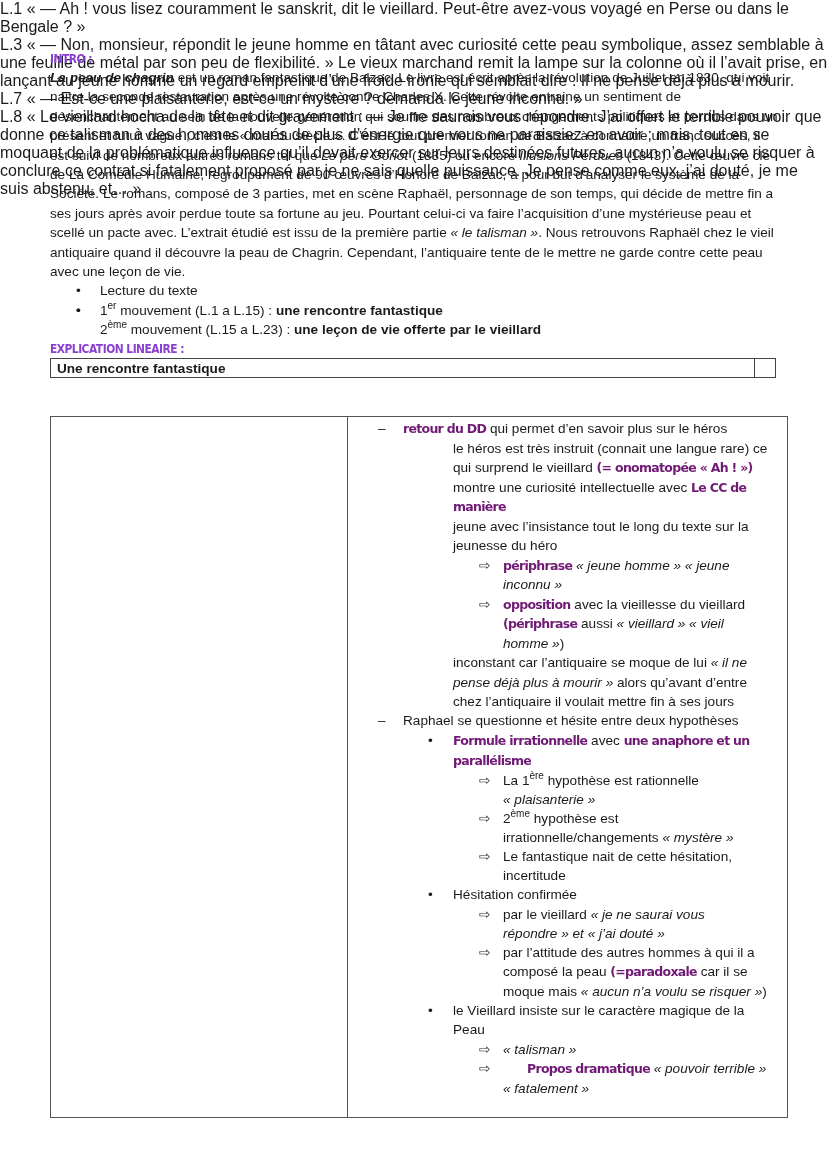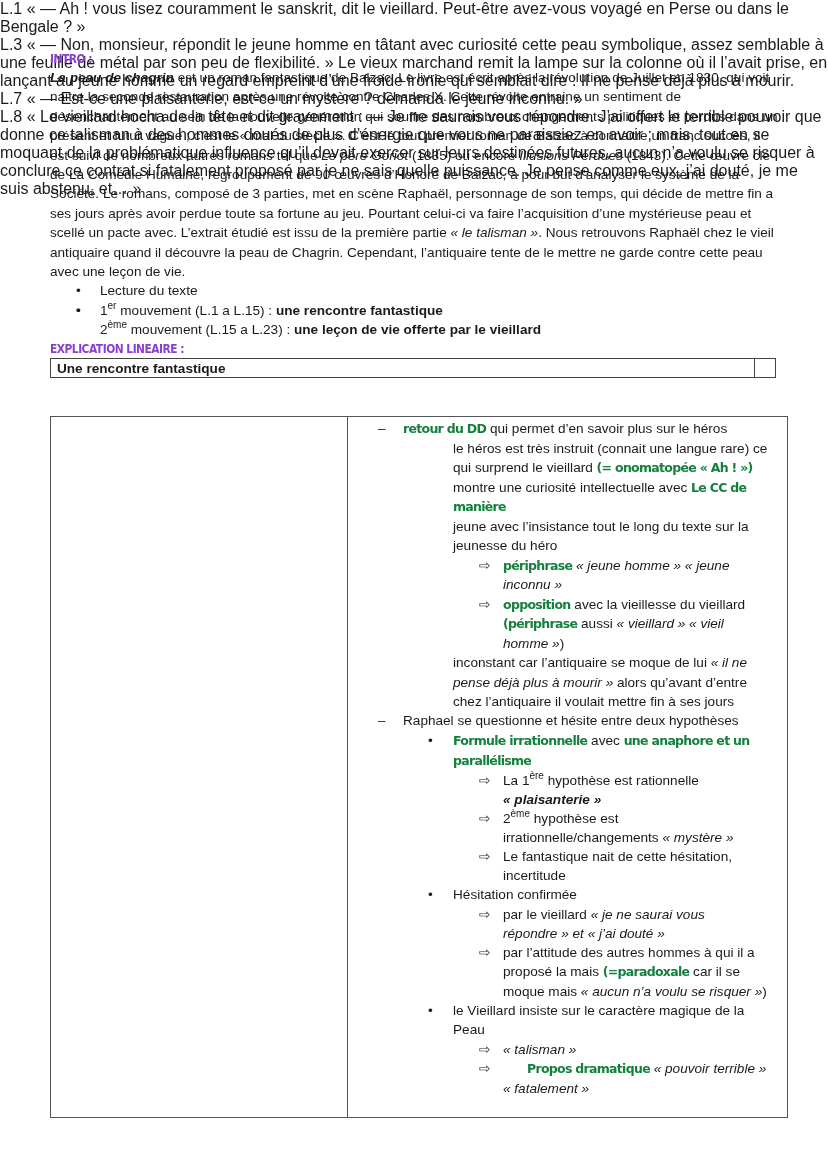--- a/index.html
+++ b/index.html
@@ -16,21 +16,21 @@
   ul.plan li .dot { position: absolute; left: 0; top: 0; }
   sup { font-size: 10px; line-height: 0; }
   .section-box { border: 1px solid #444; height: 20px; position: relative; width: 726px;
                  font-size: 13.6px; font-weight: bold; line-height: 20px; padding-left: 6px; box-sizing: border-box; }
   .section-box .cell2 { position: absolute; right: 0; top: -1px; width: 20px; height: 20px; border-left: 1px solid #444; }
   table.analysis { position: absolute; left: 50px; top: 416px; width: 738px; height: 702px;
                    border-collapse: collapse; }
   table.analysis td { border: 1.5px solid #555; vertical-align: top; padding: 0; }
   td.quotes { width: 296px; font-family: "Liberation Serif", serif; font-size: 14.2px; line-height: 19.4px; }
   td.notes { font-size: 13.6px; line-height: 19.4px; position: relative; }
-  .kw { color: #15803d; font-family: "DejaVu Sans", sans-serif; font-weight: bold; font-size: 12.5px;
+  .kw { color: #701a75; font-family: "DejaVu Sans", sans-serif; font-weight: bold; font-size: 12.5px;
         letter-spacing: -0.7px; text-align: right; }
   .n { position: absolute; white-space: nowrap; }
   i { font-style: italic; }
 </style>
 </head>
 <body>
 
 <div class="page">
   <div class="heading">INTRO :</div>
   <p class="intro-text"><b><i>La peau de chagrin</i></b><span> est un roman fantastique de Balzac. Le livre est écrit après la révolution de Juillet en 1830, qui voit naitre la seconde restauration après une révolte contre Charles X. Cette révolte entraine un sentiment de désenchantement au sein de la nouvelle génération qui souffre des nombreux changements politiques et perdus dans un présent et futur vague ; c’est le « mal du siècle ». C’est le tout premier roman de Balzac à connaitre un franc succès, il est suivi de nombreux autres romans tel que </span><i>Le père Goriot</i><span> (1835) ou encore </span><i>Illusions Perdues</i><span> (1843). Cette œuvre clé de La Comédie Humaine, regroupement de 90 œuvres d’Honoré de Balzac, a pour but d’analyser le système de la Société. Le romans, composé de 3 parties, met en scène Raphaël, personnage de son temps, qui décide de mettre fin a ses jours après avoir perdue toute sa fortune au jeu. Pourtant celui-ci va faire l’acquisition d’une mystérieuse peau et scellé un pacte avec. L’extrait étudié est issu de la première partie </span><i>« le talisman »</i><span>. Nous retrouvons Raphaël chez le vieil antiquaire quand il découvre la peau de Chagrin. Cependant, l’antiquaire tente de le mettre ne garde contre cette peau avec une leçon de vie.</span></p>
@@ -82,36 +82,36 @@
   <span class="n" style="left:453px;top:692px;">chez l’antiquaire il voulait mettre fin à ses jours</span>
 
   <span class="n" style="left:378px;top:711px;">–</span>
   <span class="n" style="left:403px;top:711px;">Raphael se questionne et hésite entre deux hypothèses</span>
   <span class="n" style="left:428px;top:731px;">•</span>
   <span class="n" style="left:453px;top:731px;"><span class="kw">Formule irrationnelle</span><span> avec </span><span class="kw">une anaphore et un</span></span>
   <span class="n" style="left:453px;top:751px;"><span class="kw">parallélisme</span></span>
 
   <span class="n" style="left:479px;top:771px;">⇨</span>
   <span class="n" style="left:503px;top:771px;"><span>La 1</span><sup>ère</sup><span> hypothèse est rationnelle</span></span>
-  <span class="n" style="left:503px;top:790px;font-weight:bold;"><i>« plaisanterie »</i></span>
+  <span class="n" style="left:503px;top:790px;"><i>« plaisanterie »</i></span>
   <span class="n" style="left:479px;top:809px;">⇨</span>
   <span class="n" style="left:503px;top:809px;"><span>2</span><sup>ème</sup><span> hypothèse est</span></span>
   <span class="n" style="left:503px;top:828px;"><span>irrationnelle/changements </span><i>« mystère »</i></span>
   <span class="n" style="left:479px;top:847px;">⇨</span>
   <span class="n" style="left:503px;top:847px;">Le fantastique nait de cette hésitation,</span>
   <span class="n" style="left:503px;top:866px;">incertitude</span>
 
   <span class="n" style="left:428px;top:885px;">•</span>
   <span class="n" style="left:453px;top:885px;">Hésitation confirmée</span>
   <span class="n" style="left:479px;top:905px;">⇨</span>
   <span class="n" style="left:503px;top:905px;"><span>par le vieillard </span><i>« je ne saurai vous</i></span>
   <span class="n" style="left:503px;top:924px;"><i>répondre » et « j’ai douté »</i></span>
   <span class="n" style="left:479px;top:943px;">⇨</span>
   <span class="n" style="left:503px;top:943px;">par l’attitude des autres hommes à qui il a</span>
-  <span class="n" style="left:503px;top:962px;"><span>proposé la mais </span><span class="kw">(=paradoxale</span><span> car il se</span></span>
+  <span class="n" style="left:503px;top:962px;"><span>composé la peau </span><span class="kw">(=paradoxale</span><span> car il se</span></span>
   <span class="n" style="left:503px;top:982px;"><span>moque mais </span><i>« aucun n’a voulu se risquer »</i><span>)</span></span>
 
   <span class="n" style="left:428px;top:1001px;">•</span>
   <span class="n" style="left:453px;top:1001px;">le Vieillard insiste sur le caractère magique de la</span>
   <span class="n" style="left:453px;top:1020px;">Peau</span>
   <span class="n" style="left:479px;top:1040px;">⇨</span>
   <span class="n" style="left:503px;top:1040px;"><i>« talisman »</i></span>
   <span class="n" style="left:479px;top:1059px;">⇨</span>
   <span class="n" style="left:503px;top:1059px;margin-left:24px;"><span class="kw">Propos dramatique</span><i> « pouvoir terrible »</i></span>
   <span class="n" style="left:503px;top:1079px;"><i>« fatalement »</i></span>

